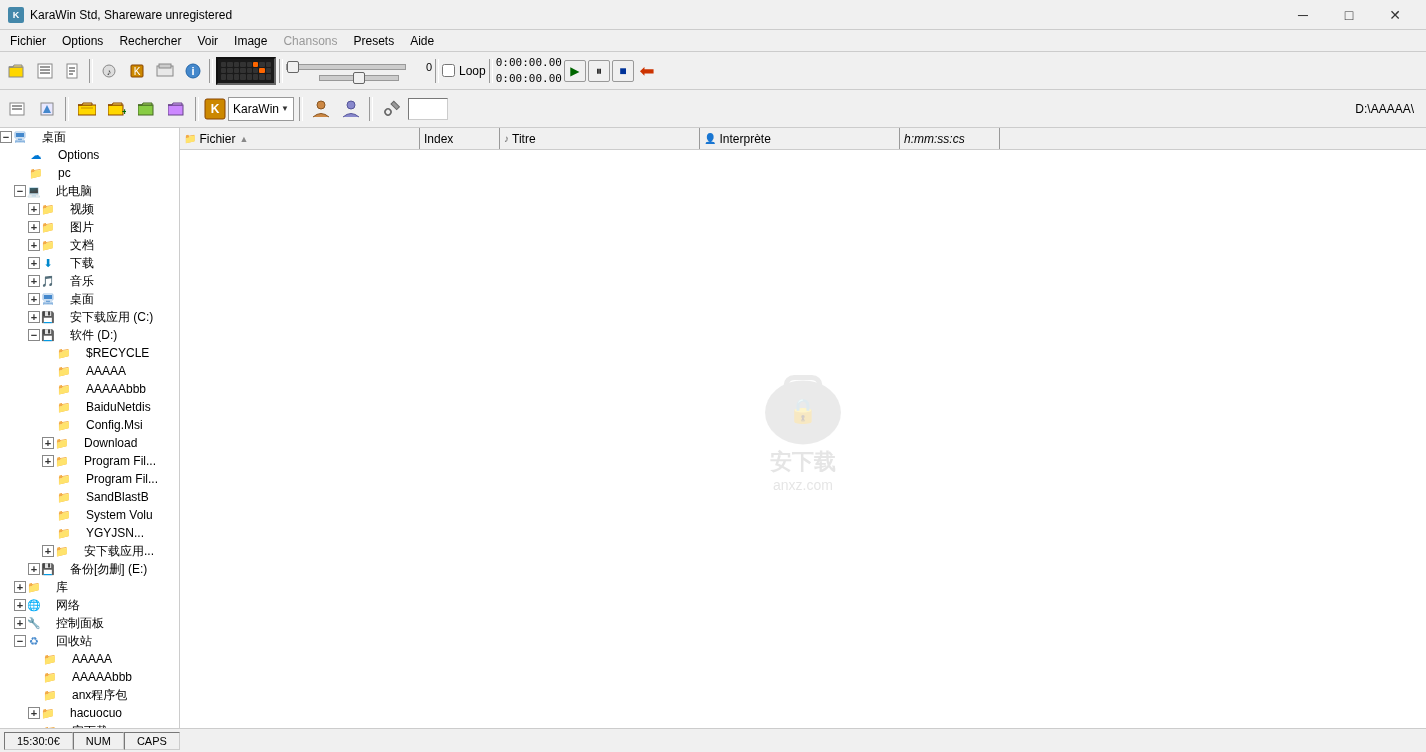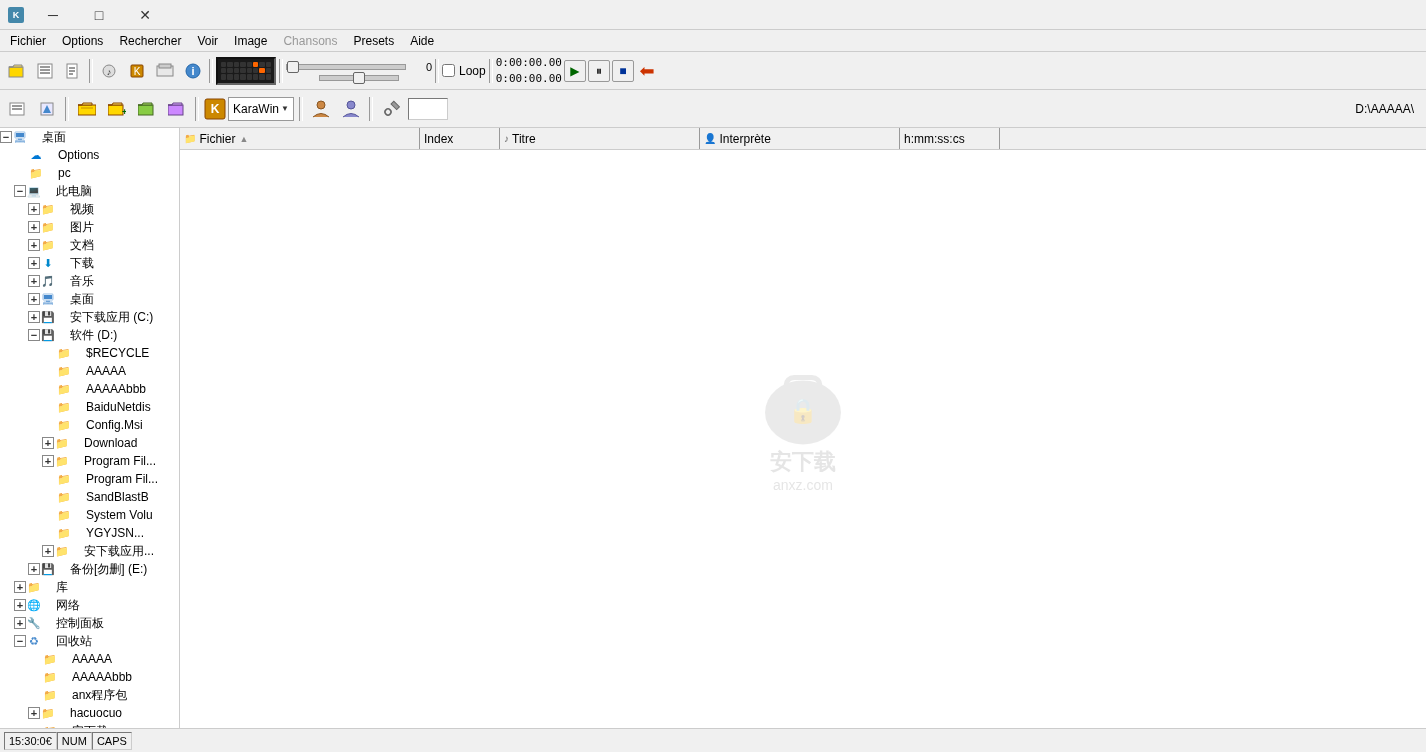--- a/index.html
+++ b/index.html
@@ -283,40 +283,41 @@
     #status-bar {
       height: 24px;
       background: #f0f0f0;
       border-top: 1px solid #ccc;
       display: flex;
       align-items: center;
       padding: 0 4px;
       gap: 0;
     }
     .status-cell {
-      padding: 0 4px;
+      padding: 0 12px;
       border: 1px inset #ccc;
       height: 18px;
       display: flex;
       align-items: center;
       font-size: 11px;
       background: #f0f0f0;
     }
 
     .col-fichier { width: 240px; min-width: 240px; }
     .col-index { width: 80px; min-width: 80px; }
     .col-titre { width: 200px; min-width: 200px; }
     .col-interprete { width: 200px; min-width: 200px; }
-    .col-duration { width: 100px; min-width: 100px; }
+    .col-duration { width: 100px; min-width: 100px; font-style: italic; }
   </style>
 </head>
 <body>
 
 <div id="title-bar">
   <span style="width:16px;height:16px;margin-right:6px;background:#4488aa;border-radius:2px;display:inline-flex;align-items:center;justify-content:center;font-size:9px;color:white;font-weight:bold;">K</span>
+  <span id="title-text">KaraWin Std, Shareware unregistered</span>
   <div class="win-buttons">
     <button class="win-btn">─</button>
     <button class="win-btn">□</button>
     <button class="win-btn close">✕</button>
   </div>
 </div>
 
 <div id="menu-bar">
 <div class="menu-item">Fichier</div>
     <div class="menu-item">Options</div>

